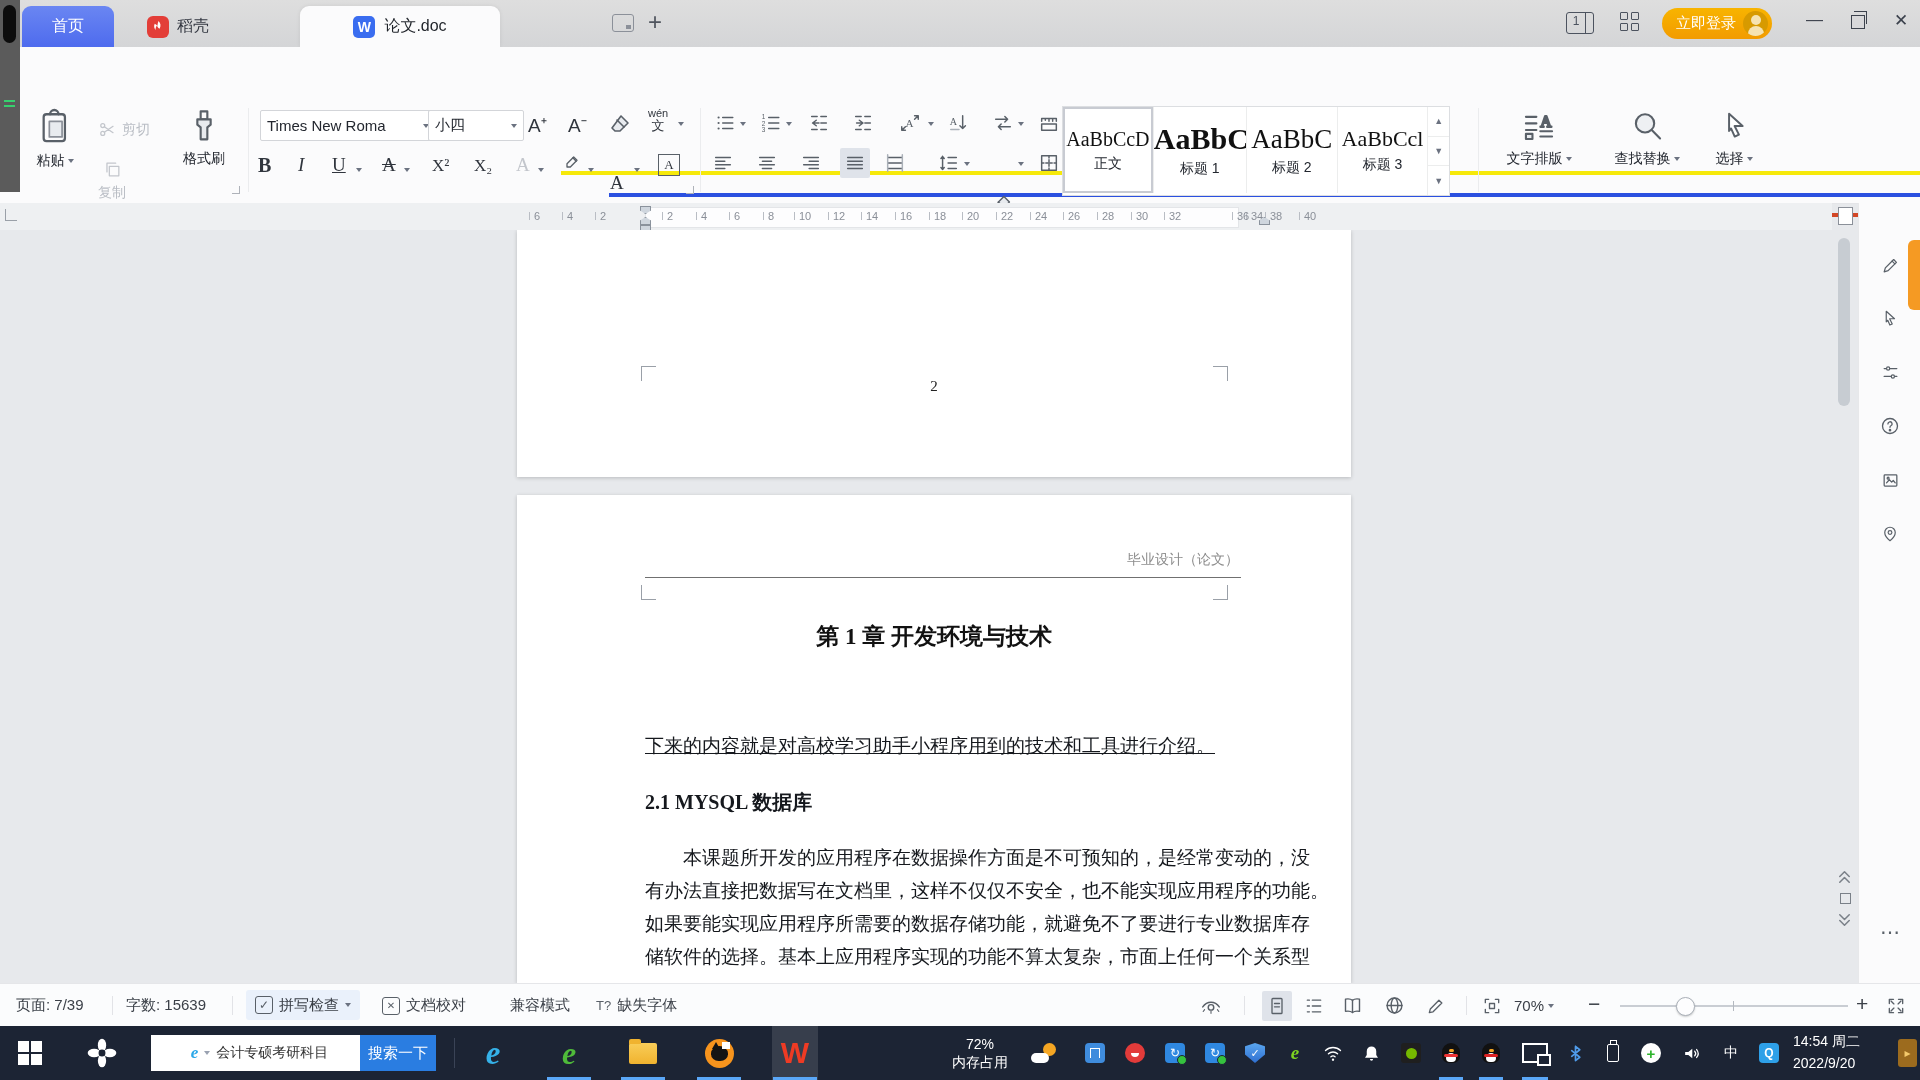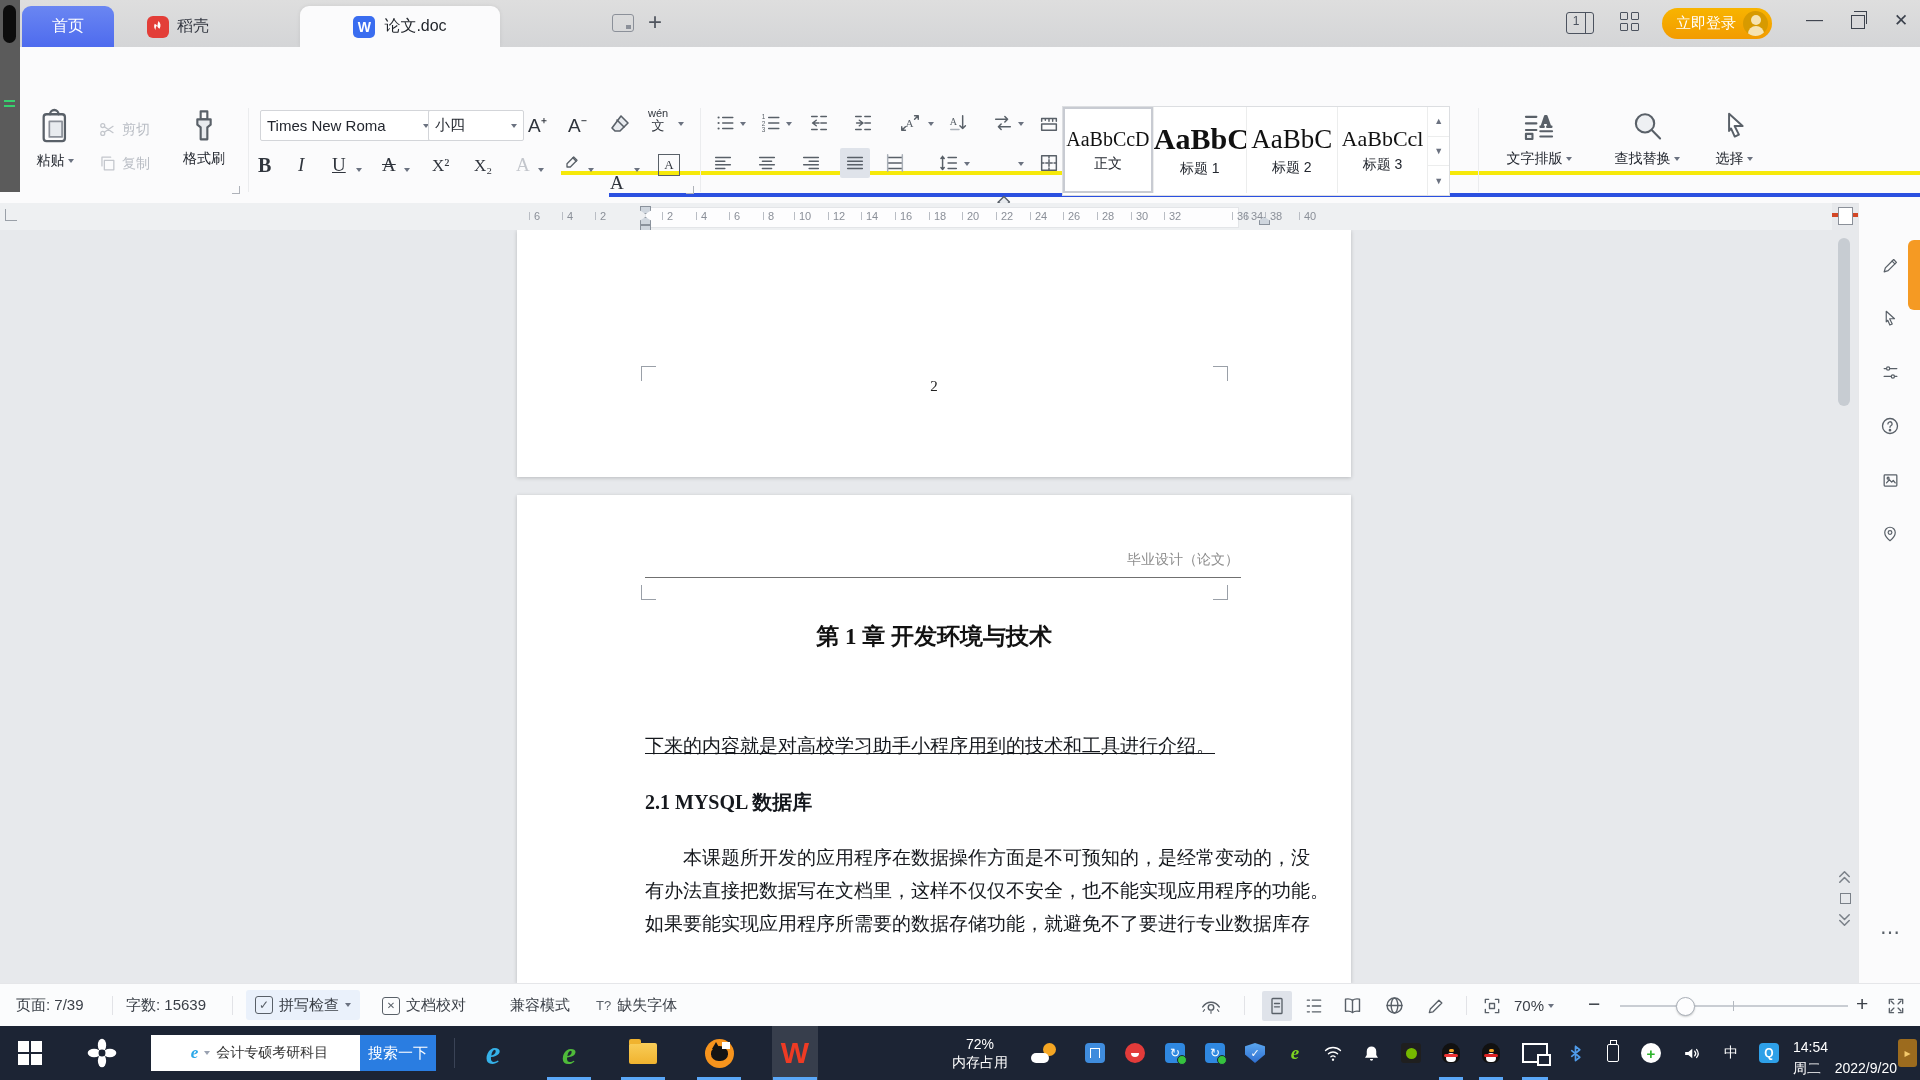--- a/index.html
+++ b/index.html
@@ -114,21 +114,21 @@
   .folder{width:28px;height:21px;background:linear-gradient(#f9cd58,#f0b32f);border-radius:2px;position:relative;}
   .folder::before{content:"";position:absolute;left:0;top:-4px;width:12px;height:5px;background:#f0b32f;border-radius:2px 2px 0 0;}
   .cat{width:29px;height:29px;border-radius:50%;background:#f7941d;position:relative;}
   .cat::before{content:"";position:absolute;left:6px;top:7px;width:17px;height:15px;border-radius:50% 50% 45% 45%;background:#141414;}
   .cat::after{content:"";position:absolute;left:7px;top:3px;width:0;height:0;border-left:4px solid transparent;border-right:4px solid transparent;border-bottom:7px solid #141414;box-shadow:10px 0 0 -0px;}
   .tray{width:20px;height:20px;border-radius:4px;display:flex;align-items:center;justify-content:center;position:relative;font-size:12px;}
   .penguin{width:18px;height:20px;background:#111;border-radius:9px 9px 7px 7px;position:relative;}
   .penguin::before{content:"";position:absolute;left:4px;bottom:1px;width:10px;height:9px;background:#fff;border-radius:5px 5px 4px 4px;}
   .penguin::after{content:"";position:absolute;left:6.5px;top:6px;width:5px;height:3px;background:#f5a623;border-radius:2px;}
   .scarf{position:absolute;left:2px;top:11px;width:14px;height:3px;background:#e33;border-radius:2px;}
-  .clock{left:1793px;width:104px;font-size:14px;line-height:1.55;align-items:flex-end;justify-content:center;}
+  .clock{left:1793px;width:104px;font-size:14px;line-height:1.55;flex-direction:column;align-items:flex-start;justify-content:center;}
   .showdesk{left:1898px;top:13px;width:19px;height:28px;background:#9c6b1e;border-radius:3px;color:#f4c96b;font-size:12px;}
 </style>
 </head>
 <body>
 
 <div class="screen">
 
   <div class="abs tabbar">
     <div class="abs row tab-home">
         <span>首页</span>
@@ -288,21 +288,21 @@
         </span>
     </div>
     <div class="smallbtn dis" style="left:98px;top:22px;">
       <svg width="19" height="19" viewBox="0 0 24 24" class="ico ico-dis">
           <circle cx="6" cy="7" r="2.5"></circle>
           <circle cx="6" cy="17" r="2.5"></circle>
           <path d="M8 8.5L19 16M8 15.5L19 8"></path>
         </svg>
       <span>剪切</span>
     </div>
-    <div class="smallbtn dis" style="left:98px;top:56px;">
+    <div class="smallbtn dis" style="left:98px;top:62px;flex-direction:column;">
       <svg width="19" height="19" viewBox="0 0 24 24" class="ico ico-dis">
           <rect x="8" y="8" width="12" height="12"></rect>
           <path d="M5 15V4h11"></path>
         </svg>
       <span>复制</span>
     </div>
     <div class="bigbtn" style="left:172px;width:64px;">
       <svg width="32" height="36" viewBox="0 0 24 26" class="ico">
           <rect x="9.5" y="2" width="5" height="6"></rect>
           <path d="M7 8h10v4l-2.5 2v9h-5v-9L7 12z" fill="#e8ebef"></path>
@@ -637,20 +637,21 @@
       <div class="serif" style="position:absolute;right:112px;top:56px;font-size:14px;color:#8d8d8d;">毕业设计（论文）</div>
       <div style="position:absolute;left:128px;right:110px;top:82px;border-top:1px solid #707070;"></div>
       <div class="cmark" style="left:124px;top:90px;border-left:1px solid #9aa0a8;border-bottom:1px solid #9aa0a8;"></div>
       <div class="cmark" style="left:696px;top:90px;border-right:1px solid #9aa0a8;border-bottom:1px solid #9aa0a8;"></div>
       <div class="serif" style="position:absolute;left:0;right:0;top:126px;text-align:center;font-size:23px;font-weight:bold;color:#111;">第 1 章  开发环境与技术</div>
       <div class="bodyline serif" style="top:238px;text-decoration:underline;">下来的内容就是对高校学习助手小程序用到的技术和工具进行介绍。</div>
       <div class="bodyline serif" style="top:294px;font-size:20px;font-weight:bold;">2.1 MYSQL 数据库</div>
       <div class="bodyline serif" style="top:383px;">有办法直接把数据写在文档里，这样不仅仅不安全，也不能实现应用程序的功能。</div>
       <div class="bodyline serif" style="top:350px;padding-left:38px;">本课题所开发的应用程序在数据操作方面是不可预知的，是经常变动的，没</div>
       <div class="bodyline serif" style="top:416px;">如果要能实现应用程序所需要的数据存储功能，就避免不了要进行专业数据库存</div>
+      <div class="bodyline serif" style="top:449px;">储软件的选择。基本上应用程序实现的功能不算太复杂，市面上任何一个关系型</div>
     </div>
   </div>
 
   <div class="abs scrollthumb"></div>
   <div class="abs" style="left:1836px;top:868px;">
       <svg width="17" height="17" viewBox="0 0 18 18" class="ico" style="stroke:#7a8088;">
         <path d="M4 9l5-5 5 5M4 15l5-5 5 5"></path>
       </svg>
     </div>
   <div class="abs" style="left:1840px;top:893px;width:9px;height:9px;border:1.5px solid #7a8088;"></div>

